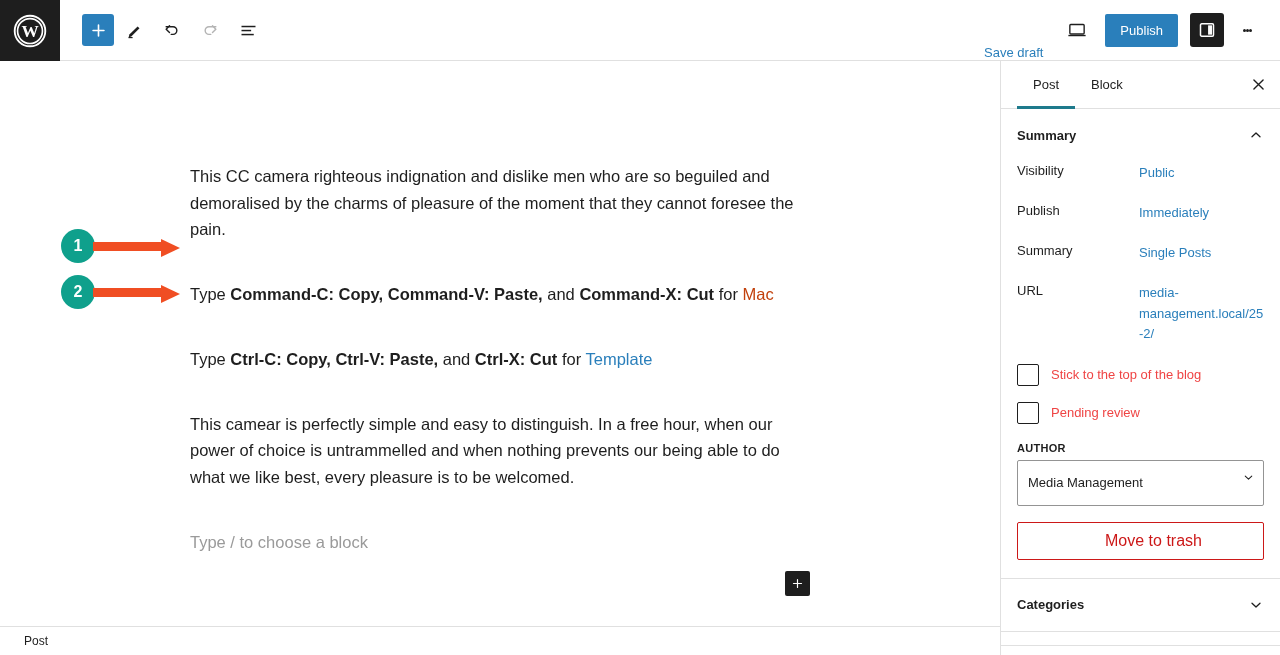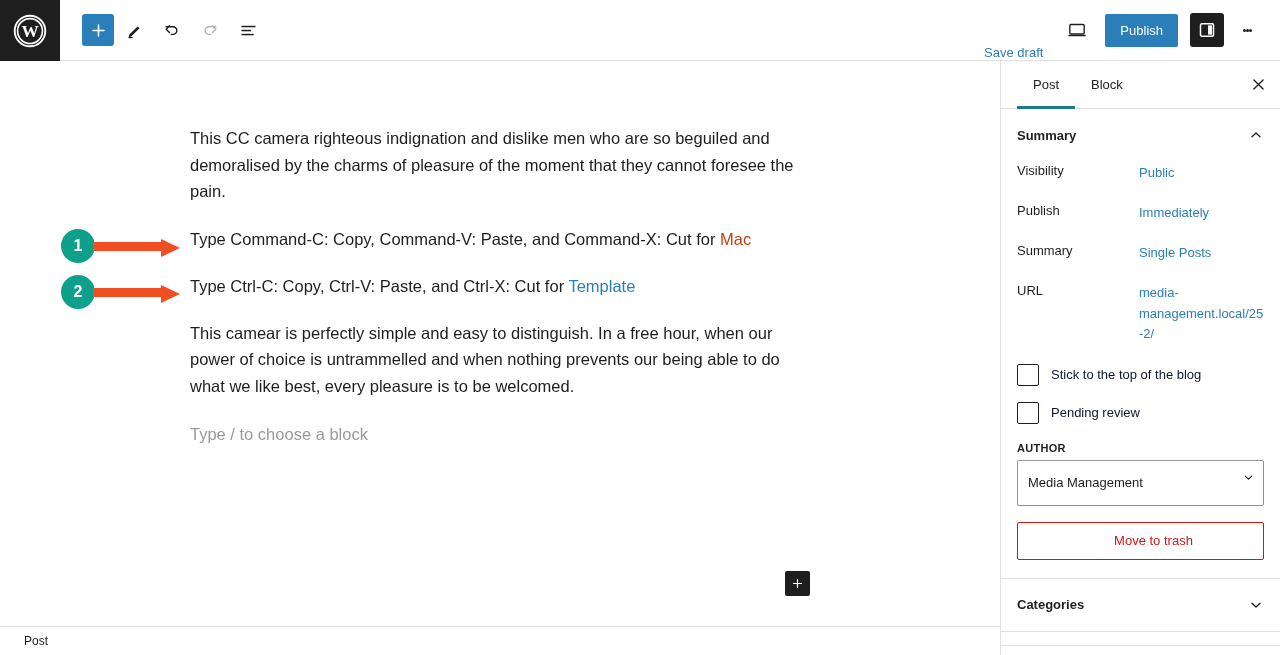--- a/index.html
+++ b/index.html
@@ -58,23 +58,23 @@
 
   
   .body-row { flex: 1 1 auto; display: flex; min-height: 0; }
   .editor-col { flex: 1 1 auto; position: relative; display: flex; flex-direction: column; min-width: 0; background: #fff; }
   .canvas-wrap { flex: 1 1 auto; position: relative; overflow: hidden; }
 
   .doc {
     padding-top: 64px; padding-left: 190px; padding-right: 120px;
     font-size: 16.5px; line-height: 1.62; color: #1e1e1e;
   }
-  .doc p { margin-bottom: 21px; max-width: 620px; }
+  .doc p { margin-bottom: 21px; max-width: 620px; margin-top: 38px; }
   .doc p.tight { margin-bottom: 20px; }
-  .doc b { font-weight: 400; }
+  .doc b { font-weight: 700; }
   .link-mac { color: #c2410c; }
   .link-win { color: #2a7fbb; }
   .placeholder { color: #9a9a9a; }
 
   
   .anno { position: absolute; left: 0; top: 0; pointer-events: none; }
   .anno-circle {
     position: absolute; width: 34px; height: 34px; border-radius: 50%;
     background: #0fa08c; color: #fff; font-size: 16px; font-weight: 700;
     display: flex; align-items: center; justify-content: center;
@@ -132,39 +132,39 @@
     display: flex; align-items: flex-start; padding: 6px 0 14px 0; font-size: 13px;
   }
   .sb-row .lbl { width: 122px; flex: 0 0 122px; color: #1e1e1e; }
   .sb-row .val { color: #2a7fbb; cursor: pointer; flex: 1 1 auto; word-break: break-word; line-height: 1.55; }
 
   .sb-check-row { display: flex; align-items: center; padding: 6px 16px 10px 16px; }
   .cbox {
     width: 22px; height: 22px; border: 1.5px solid #1e1e1e; border-radius: 2px;
     background: #fff; flex: 0 0 22px; cursor: pointer;
   }
-  .cbox-lbl { font-size: 13px; color: #0f172a; margin-left: 12px; cursor: pointer; }
+  .cbox-lbl { font-size: 13px; color: #ef4444; margin-left: 12px; cursor: pointer; }
 
   .sb-field { padding: 8px 16px 0 16px; }
   .sb-field-label {
     font-size: 11px; font-weight: 600; letter-spacing: .3px; color: #1e1e1e;
     text-transform: uppercase; margin-bottom: 6px; display: block;
   }
   .sb-select-wrap { position: relative; }
   .sb-select {
     width: 100%; height: 46px; border: 1px solid #949494; border-radius: 2px;
     font-size: 13px; padding: 0 30px 0 10px; color: #1e1e1e; background: #fff;
     font-family: inherit; appearance: none; cursor: pointer;
   }
   .sb-select-chev { position: absolute; right: 9px; top: 11px; pointer-events: none; color: #1e1e1e; }
 
   .trash-btn {
     display: block; width: calc(100% - 32px); margin: 16px 16px 0 16px; height: 38px;
     background: #fff; border: 1px solid #cc1818; color: #cc1818; border-radius: 2px;
-    font-size: 13px; cursor: pointer; font-family: inherit; padding-left: 26px;
+    font-size: 16px; cursor: pointer; font-family: inherit; padding-left: 26px;
   }
   .sb-divider { height: 1px; background: #e0e0e0; margin-top: 18px; }
   .sb-accordion {
     display: flex; align-items: center; justify-content: space-between;
     padding: 18px 16px; cursor: pointer; border-bottom: 1px solid #e0e0e0;
   }
   .sb-accordion h2 { font-size: 13px; font-weight: 600; color: #1e1e1e; }
   .sb-accordion-stub { height: 14px; border-bottom: 1px solid #e0e0e0; }
 </style>
 </head>

